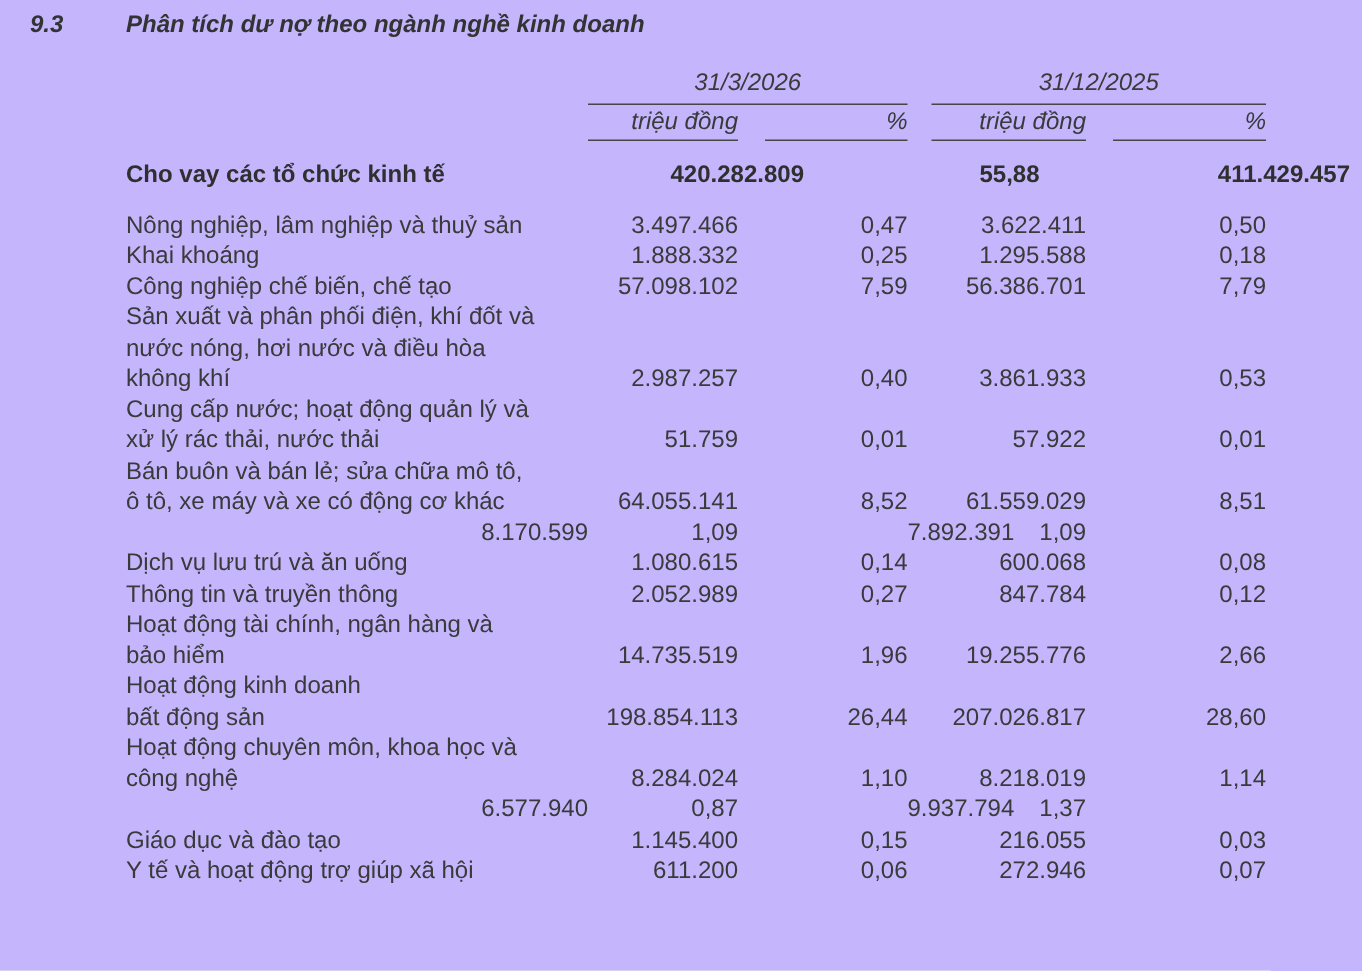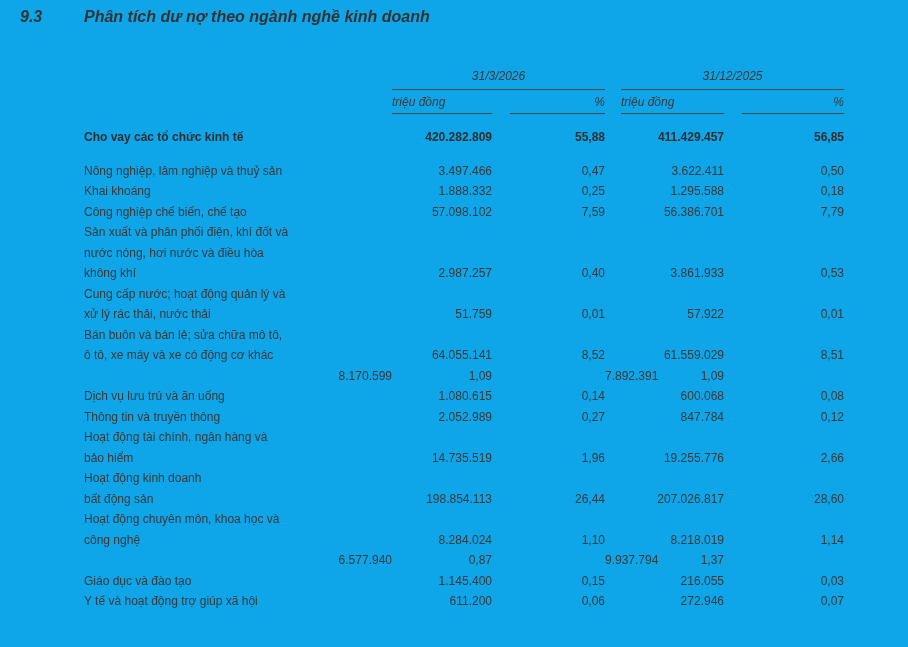--- a/index.html
+++ b/index.html
@@ -1,33 +1,33 @@
 <!DOCTYPE html>
 <html><head>
 <meta charset="utf-8">
 <style>
   html,body{margin:0;padding:0;background:#e8e8e8;}
   .page{
     position:relative;
     width:908px;height:647px;
-    background:#0ea5e9;
+    background:#c4b5fd;
     overflow:hidden;
     font-family:"Liberation Sans", sans-serif;
     color:#3a3a3a;
   }
   .heading{
     position:absolute;top:8px;left:20px;
     font-size:16px;font-weight:bold;font-style:italic;
     color:#333;
     white-space:nowrap;
   }
   .sec-num{display:inline-block;width:64px;}
   .fintable{
-    position:absolute;left:84px;top:66px;width:760px;
-    font-size:12px;line-height:20.5px;
+    position:absolute;left:84px;top:46px;width:760px;
+    font-size:16px;line-height:20.5px;
   }
   .hrow,.trow{
     display:grid;
     grid-template-columns:308px 100px 113px 16px 103px 120px;
   }
   .cell{min-height:1px;}
   
   .hdr-dates .group{
     text-align:center;
     font-style:italic;
@@ -35,26 +35,26 @@
     border-bottom:1.6px solid #474747;
   }
   .hdr-dates .g1{grid-column:2 / 4;}
   .hdr-dates .g2{grid-column:5 / 7;}
   
   .hdr-sub .ul{
     font-style:italic;
     padding-top:2px;padding-bottom:1px;
     border-bottom:1.4px solid #474747;
   }
-  .hdr-sub .amount .ul{text-align:left;}
+  .hdr-sub .amount .ul{text-align:right;}
   .hdr-sub .pct .ul{text-align:right;margin-left:18px;}
   
   .num{text-align:right;align-self:end;white-space:nowrap;}
   .label{white-space:pre;align-self:end;}
-  .total{font-weight:bold;color:#2f2f2f;padding-top:13px;margin-bottom:13px;}
+  .total{font-weight:bold;color:#2f2f2f;padding-top:13px;margin-bottom:13px;gap:44px;}
   .body-rows{color:#3a3a3a;}
 </style>
 </head>
 <body>
 
 <div class="page">
 
   <div class="heading">
     <span class="sec-num">9.3</span><span>Phân tích dư nợ theo ngành nghề kinh doanh</span>
   </div>

